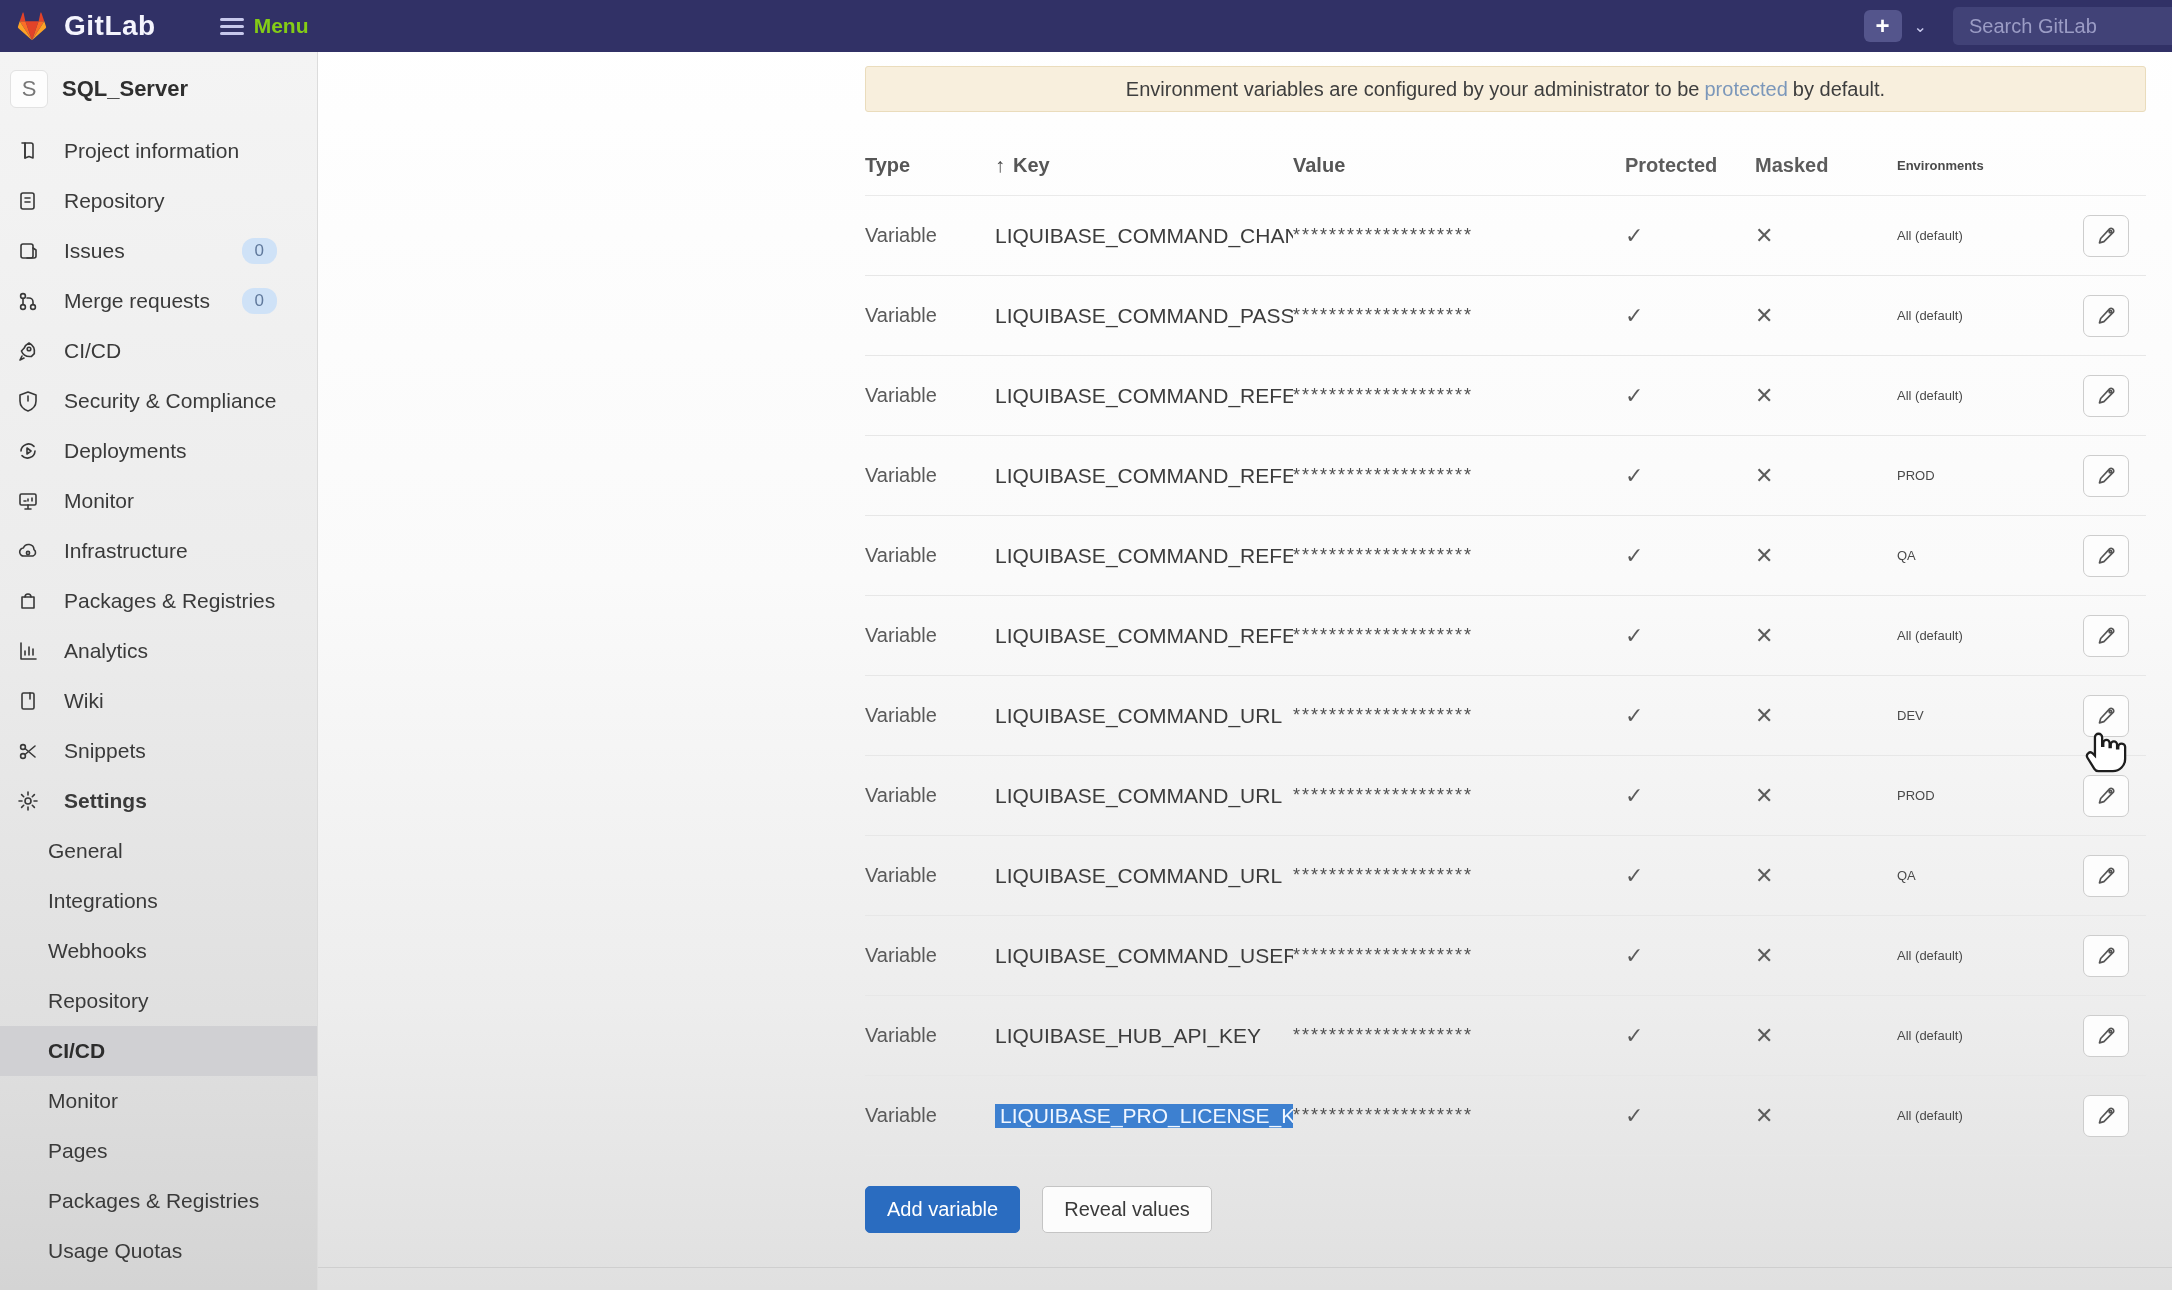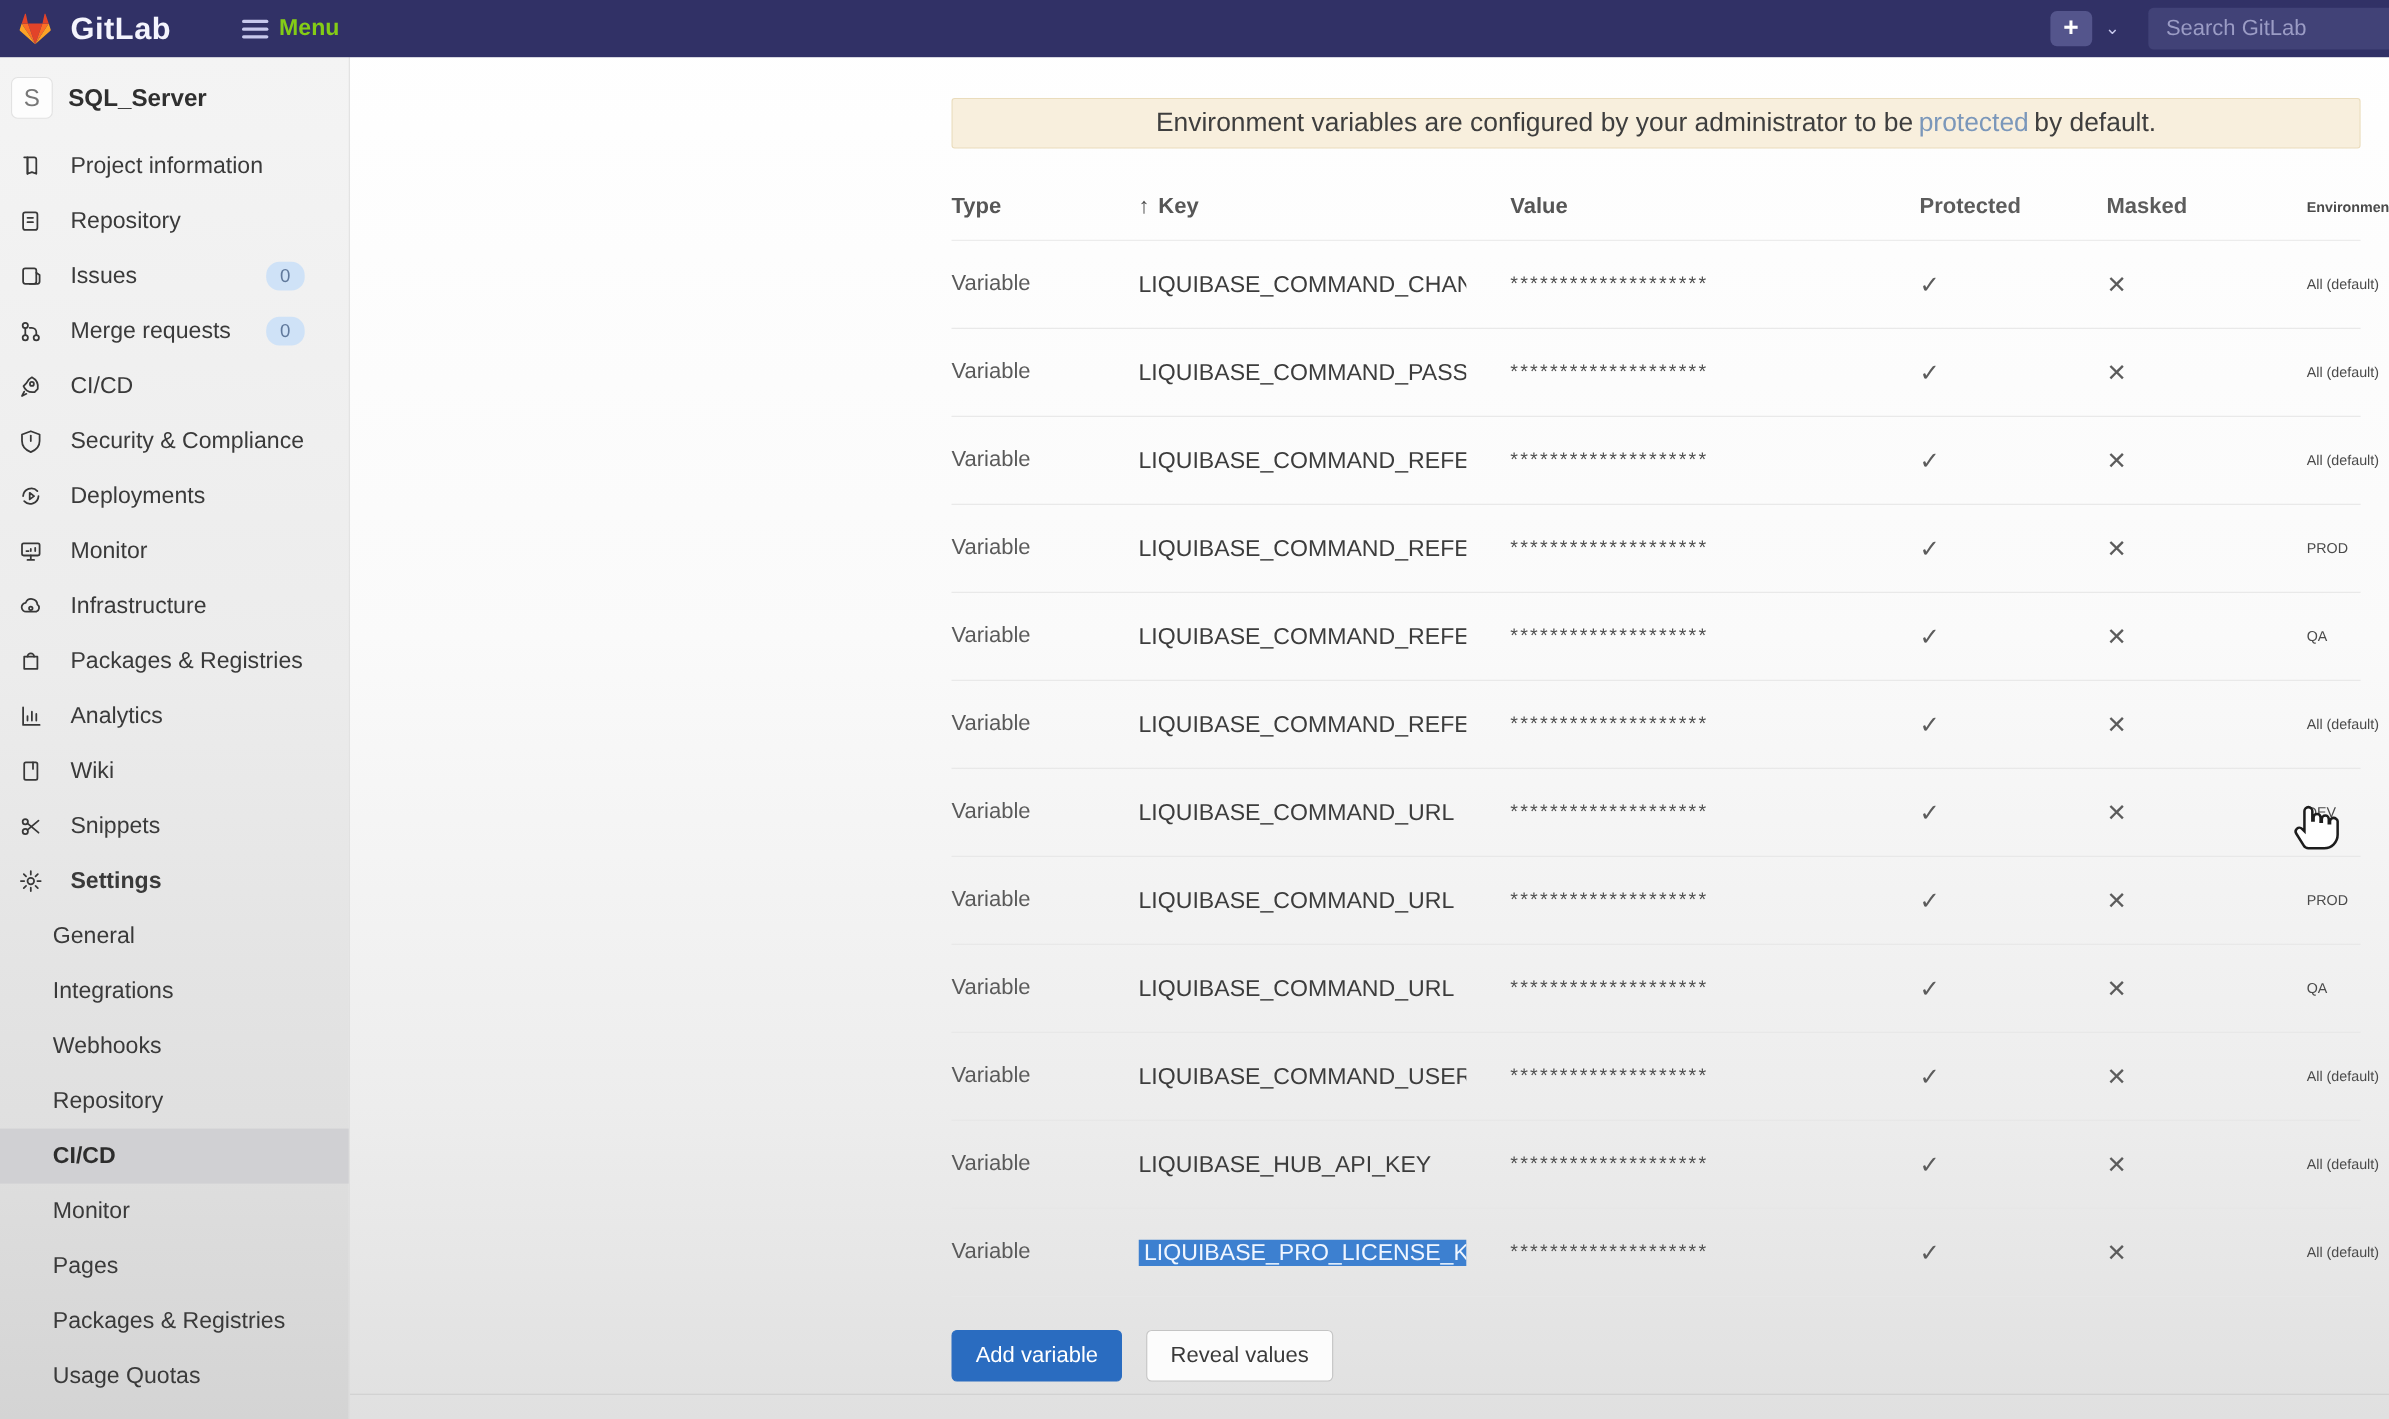--- a/index.html
+++ b/index.html
@@ -29,25 +29,25 @@
   .nav-item .nav-icon{width:24px;height:24px;flex:0 0 24px;display:flex;align-items:center;justify-content:center;color:#383838;}
   .nav-item .nav-icon svg{width:22px;height:22px;stroke:#383838;fill:none;stroke-width:1.6;}
   .nav-badge{margin-left:auto;margin-right:24px;background:#cfe2f7;color:#60799c;border-radius:12px;font-size:17px;padding:3px 13px;}
   .nav-item.bold{font-weight:700;}
   .sub-item{height:50px;display:flex;align-items:center;padding-left:48px;font-size:21px;color:#3a3a3a;cursor:pointer;}
   .sub-item.active{background:#d0d0d3;font-weight:700;color:#2d2d2d;}
 
   
   .content{position:absolute;left:318px;top:52px;right:0;bottom:0;}
   .inner{width:1281px;margin-left:547px;}
-  .banner{margin-top:37px;height:46px;background:#f8efdd;border:1px solid #eadcbc;border-radius:3px;display:flex;align-items:center;justify-content:center;font-size:24px;color:#3e3e3e;}
+  .banner{margin-top:14px;height:46px;background:#f8efdd;border:1px solid #eadcbc;border-radius:3px;display:flex;align-items:center;justify-content:center;font-size:20px;color:#3e3e3e;}
   .banner a{color:#7b97ba;text-decoration:none;cursor:pointer;margin:0 5px;}
 
   .vtable{margin-top:24px;}
-  .vrow{display:grid;grid-template-columns:130px 298px 324px 128px 140px 180px 1fr;align-items:center;border-bottom:1px solid #e7e7e7;gap:40px;}
+  .vrow{display:grid;grid-template-columns:130px 298px 324px 128px 140px 180px 1fr;align-items:center;border-bottom:1px solid #e7e7e7;}
   .vrow.head{height:60px;border-bottom:1px solid #eaeaea;}
   .vrow.body{height:80px;}
   .h{font-size:20px;font-weight:700;color:#565656;}
   .c-type{font-size:20px;color:#5a5a5a;}
   .c-key{font-size:21px;color:#3c3c3c;white-space:nowrap;overflow:hidden;}
   .c-key .hl{background:#3d80d0;color:#f0f6ff;padding:3px 5px;}
   .c-val{font-size:18px;color:#4f4f4f;letter-spacing:2px;white-space:nowrap;}
   .c-prot,.c-mask{font-size:22px;color:#5c5c5c;padding-left:8px;}
   .c-mask{padding-left:10px;}
   .h.c-prot,.h.c-mask{font-size:20px;}

